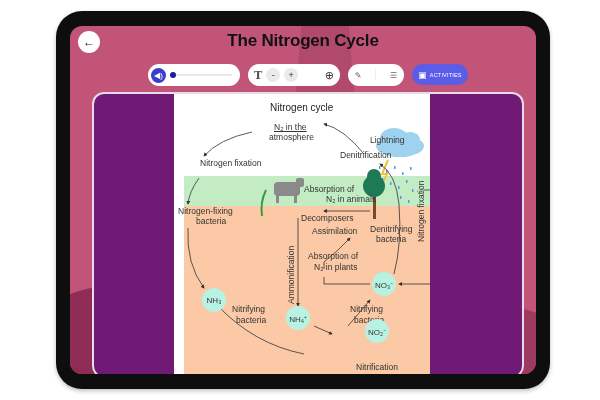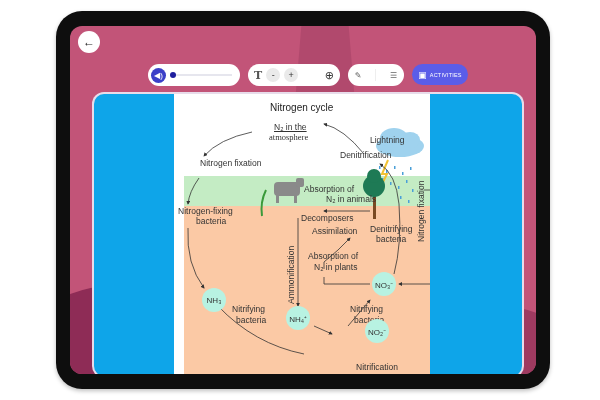--- a/index.html
+++ b/index.html
@@ -20,21 +20,21 @@
   .p-text{left:178px;width:92px;padding:0 6px;}
   .tbtn{font-size:11px;color:#555;font-weight:bold;font-family:"DejaVu Serif",serif;}
   .circ{width:14px;height:14px;border-radius:50%;background:#eaeaea;font-size:9px;color:#333;display:flex;align-items:center;justify-content:center;margin-left:4px;}
   .globe{margin-left:auto;font-size:11px;color:#333;}
   .p-tools{left:278px;width:56px;justify-content:space-around;}
   .tool{font-size:8px;color:#666;}
   .sep{width:1px;height:12px;background:#eee;}
   .act-btn{position:absolute;left:342px;top:38px;width:56px;height:21px;border-radius:11px;background:#5b5de8;color:#fff;display:flex;align-items:center;justify-content:center;gap:3px;}
   .act-icon{font-size:9px;}
   .act-label{font-size:5.5px;letter-spacing:.2px;}
-  .card{position:absolute;left:24px;top:68px;width:428px;height:282px;background:#0ea5e9;border-radius:10px;box-shadow:0 0 0 2px #e8dcea;overflow:hidden;}
+  .card{position:absolute;left:24px;top:68px;width:428px;height:282px;background:#701a75;border-radius:10px;box-shadow:0 0 0 2px #e8dcea;overflow:hidden;}
   .diagram{position:absolute;left:80px;top:0;width:256px;height:290px;background:#fff;overflow:hidden;}
   .grass{position:absolute;left:10px;top:82px;width:246px;height:30px;background:#c4ecc4;}
   .soil{position:absolute;left:10px;top:112px;width:246px;height:180px;background:#fbc9a5;}
   .dtext{position:absolute;font-size:8.5px;color:#333;white-space:nowrap;text-align:center;line-height:1.2;}
   .dtitle{font-size:10px;color:#222;}
   .node{position:absolute;width:24px;height:24px;border-radius:50%;background:#b8f2e2;font-size:8px;color:#333;display:flex;align-items:center;justify-content:center;}
   .vtext{position:absolute;font-size:8.5px;color:#333;white-space:nowrap;transform:rotate(-90deg);transform-origin:left top;}
   svg.lines{position:absolute;left:0;top:0;}
 </style>
 </head>
@@ -43,20 +43,21 @@
 <div class="tablet"></div>
 
 <div class="screen">
   <div class="bg-shape bg1"></div>
   <div class="bg-shape bg2"></div>
   <div class="bg-shape bg3"></div>
 
   <div class="back-btn">
     <span>←</span>
   </div>
+  <div class="title">The Nitrogen Cycle</div>
 
   <div class="pill p-audio">
     <div class="spk">
       <span>◀)</span>
     </div>
     <div class="slider">
       <div class="knob"></div>
     </div>
   </div>
 
@@ -131,21 +132,21 @@
         <path d="M140,232 L158,240" stroke="#333" stroke-width=".8" fill="none" marker-end="url(#ah)"></path>
         <path d="M174,232 L196,206" stroke="#333" stroke-width=".8" fill="none" marker-end="url(#ah)"></path>
         <path d="M150,175 L150,168 Q165,156 176,144" stroke="#333" stroke-width=".8" fill="none" marker-end="url(#ah)"></path>
         <path d="M150,183 L150,190 L196,190" stroke="#333" stroke-width=".8" fill="none"></path>
         <path d="M250,96 L258,96 L258,190 L225,190" stroke="#333" stroke-width=".8" fill="none" marker-end="url(#ah)"></path>
         <path d="M220,180 Q228,150 225,110 Q222,80 206,70" stroke="#333" stroke-width=".8" fill="none" marker-end="url(#ah)"></path>
       </svg>
 
       <div class="dtext dtitle" style="left:96px;top:8px;">Nitrogen cycle</div>
       <div class="dtext" style="left:100px;top:28px;text-decoration:underline;">N₂ in the</div>
-      <div class="dtext" style="left:95px;top:38px;font-family:Liberation Serif, serif;">atmosphere</div>
+      <div class="dtext" style="left:95px;top:38px;">atmosphere</div>
       <div class="dtext" style="left:26px;top:64px;">Nitrogen fixation</div>
       <div class="dtext" style="left:196px;top:41px;">Lightning</div>
       <div class="dtext" style="left:166px;top:56px;">Denitrification</div>
       <div class="vtext" style="left:242px;top:148px;">Nitrogen fixation</div>
       <div class="dtext" style="left:130px;top:90px;">Absorption of</div>
       <div class="dtext" style="left:136px;top:100px;margin-left:16px;">N₂ in animals</div>
       <div class="dtext" style="left:4px;top:112px;">Nitrogen-fixing</div>
       <div class="dtext" style="left:22px;top:122px;">bacteria</div>
       <div class="dtext" style="left:92px;top:119px;margin-left:35px;">Decomposers</div>
       <div class="vtext" style="left:112px;top:210px;">Ammonification</div>

